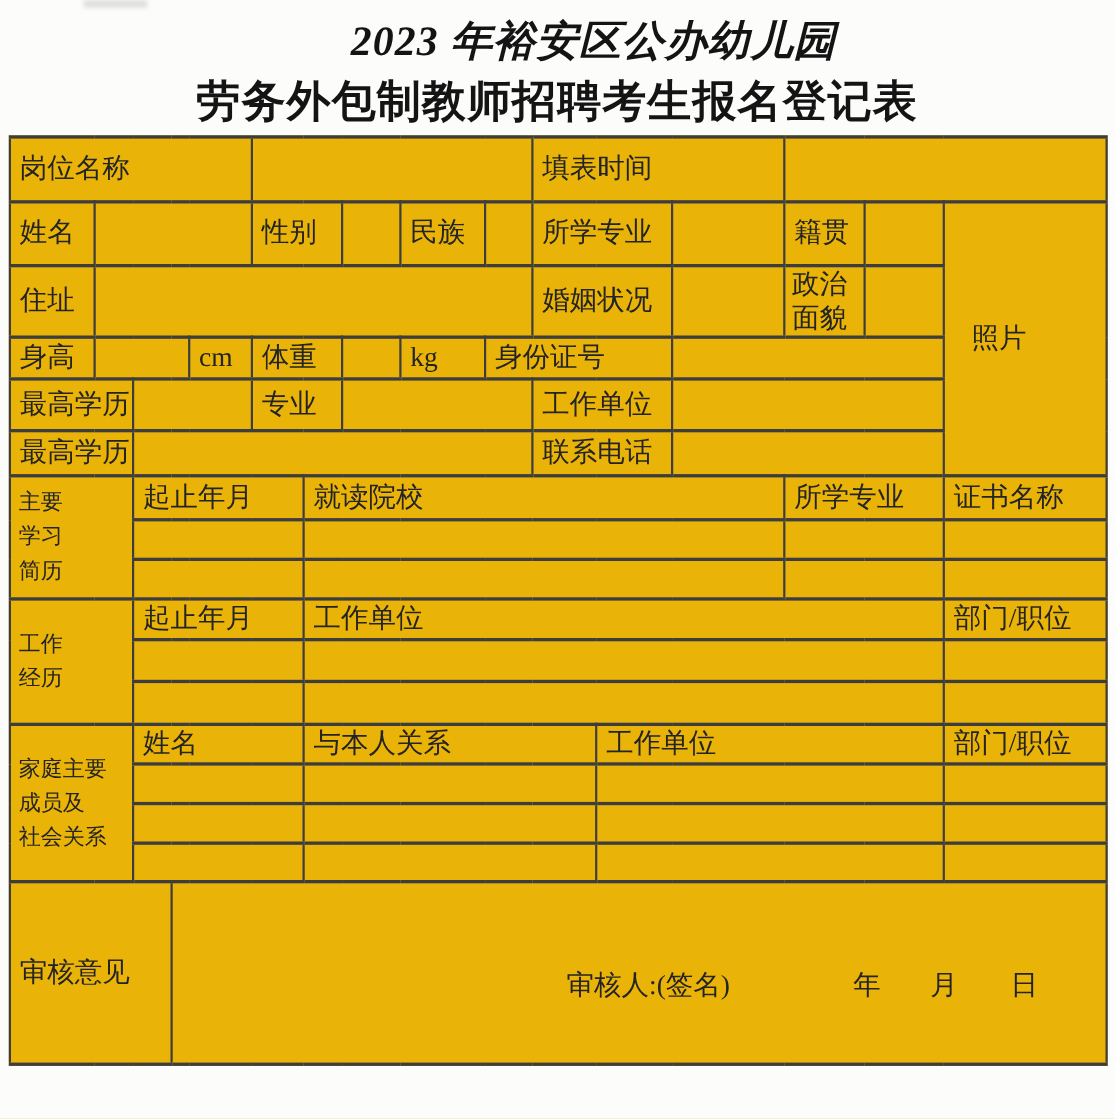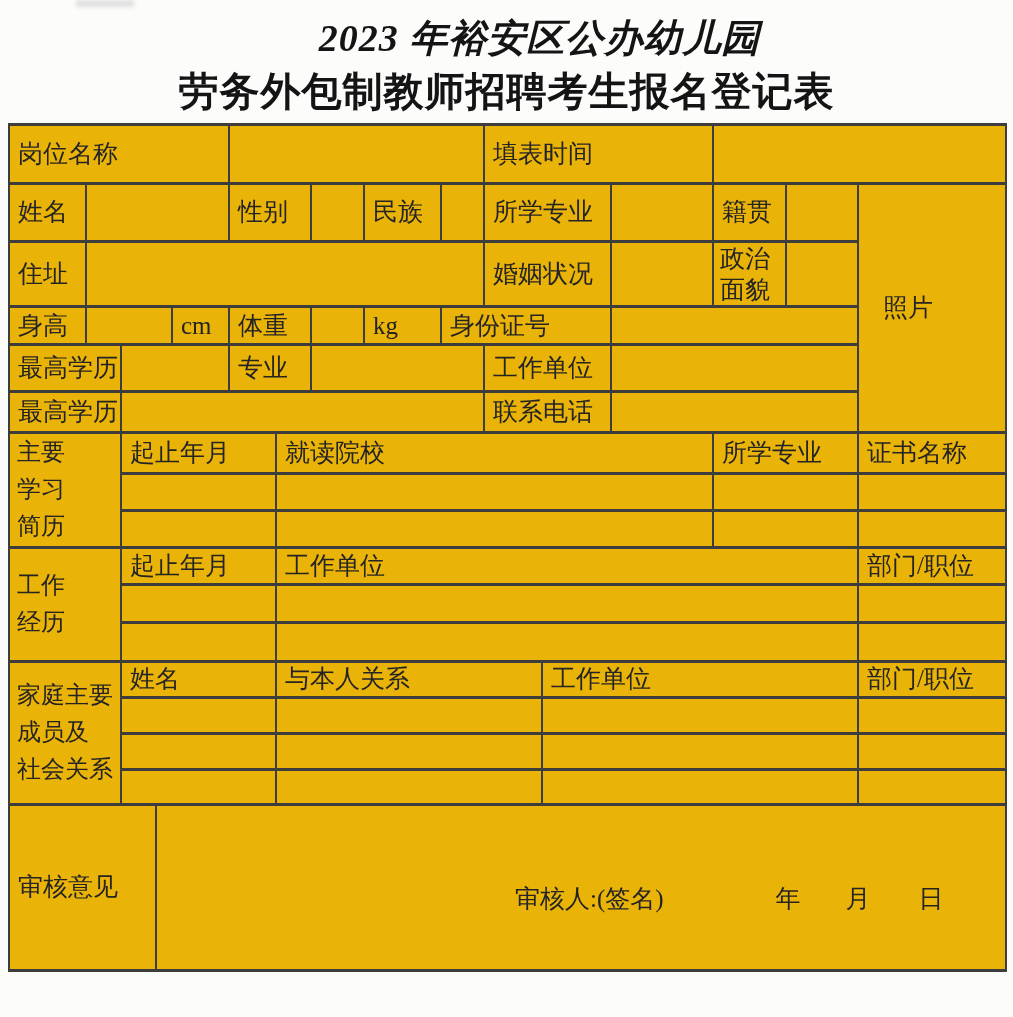--- a/index.html
+++ b/index.html
@@ -42,21 +42,21 @@
     vertical-align:middle;
     padding:0 8px;
     font-size:25px;
     line-height:1.2;
     box-sizing:border-box;
   }
   td.lab{ white-space:nowrap; }
   td.wrap2{ white-space:pre-line; padding:0 6px; line-height:1.25; }
   td.sec{
     white-space:pre-line;
-    font-size:24px;
+    font-size:20px;
     line-height:1.55;
     padding:0 7px;
   }
   td.photo{ padding-left:24px; }
   td.review-cell{ padding:0;margin-left:20px; }
   .review-line{
     display:flex; align-items:center;
     height:100%; white-space:nowrap;
     transform:translateY(12px);
   }

